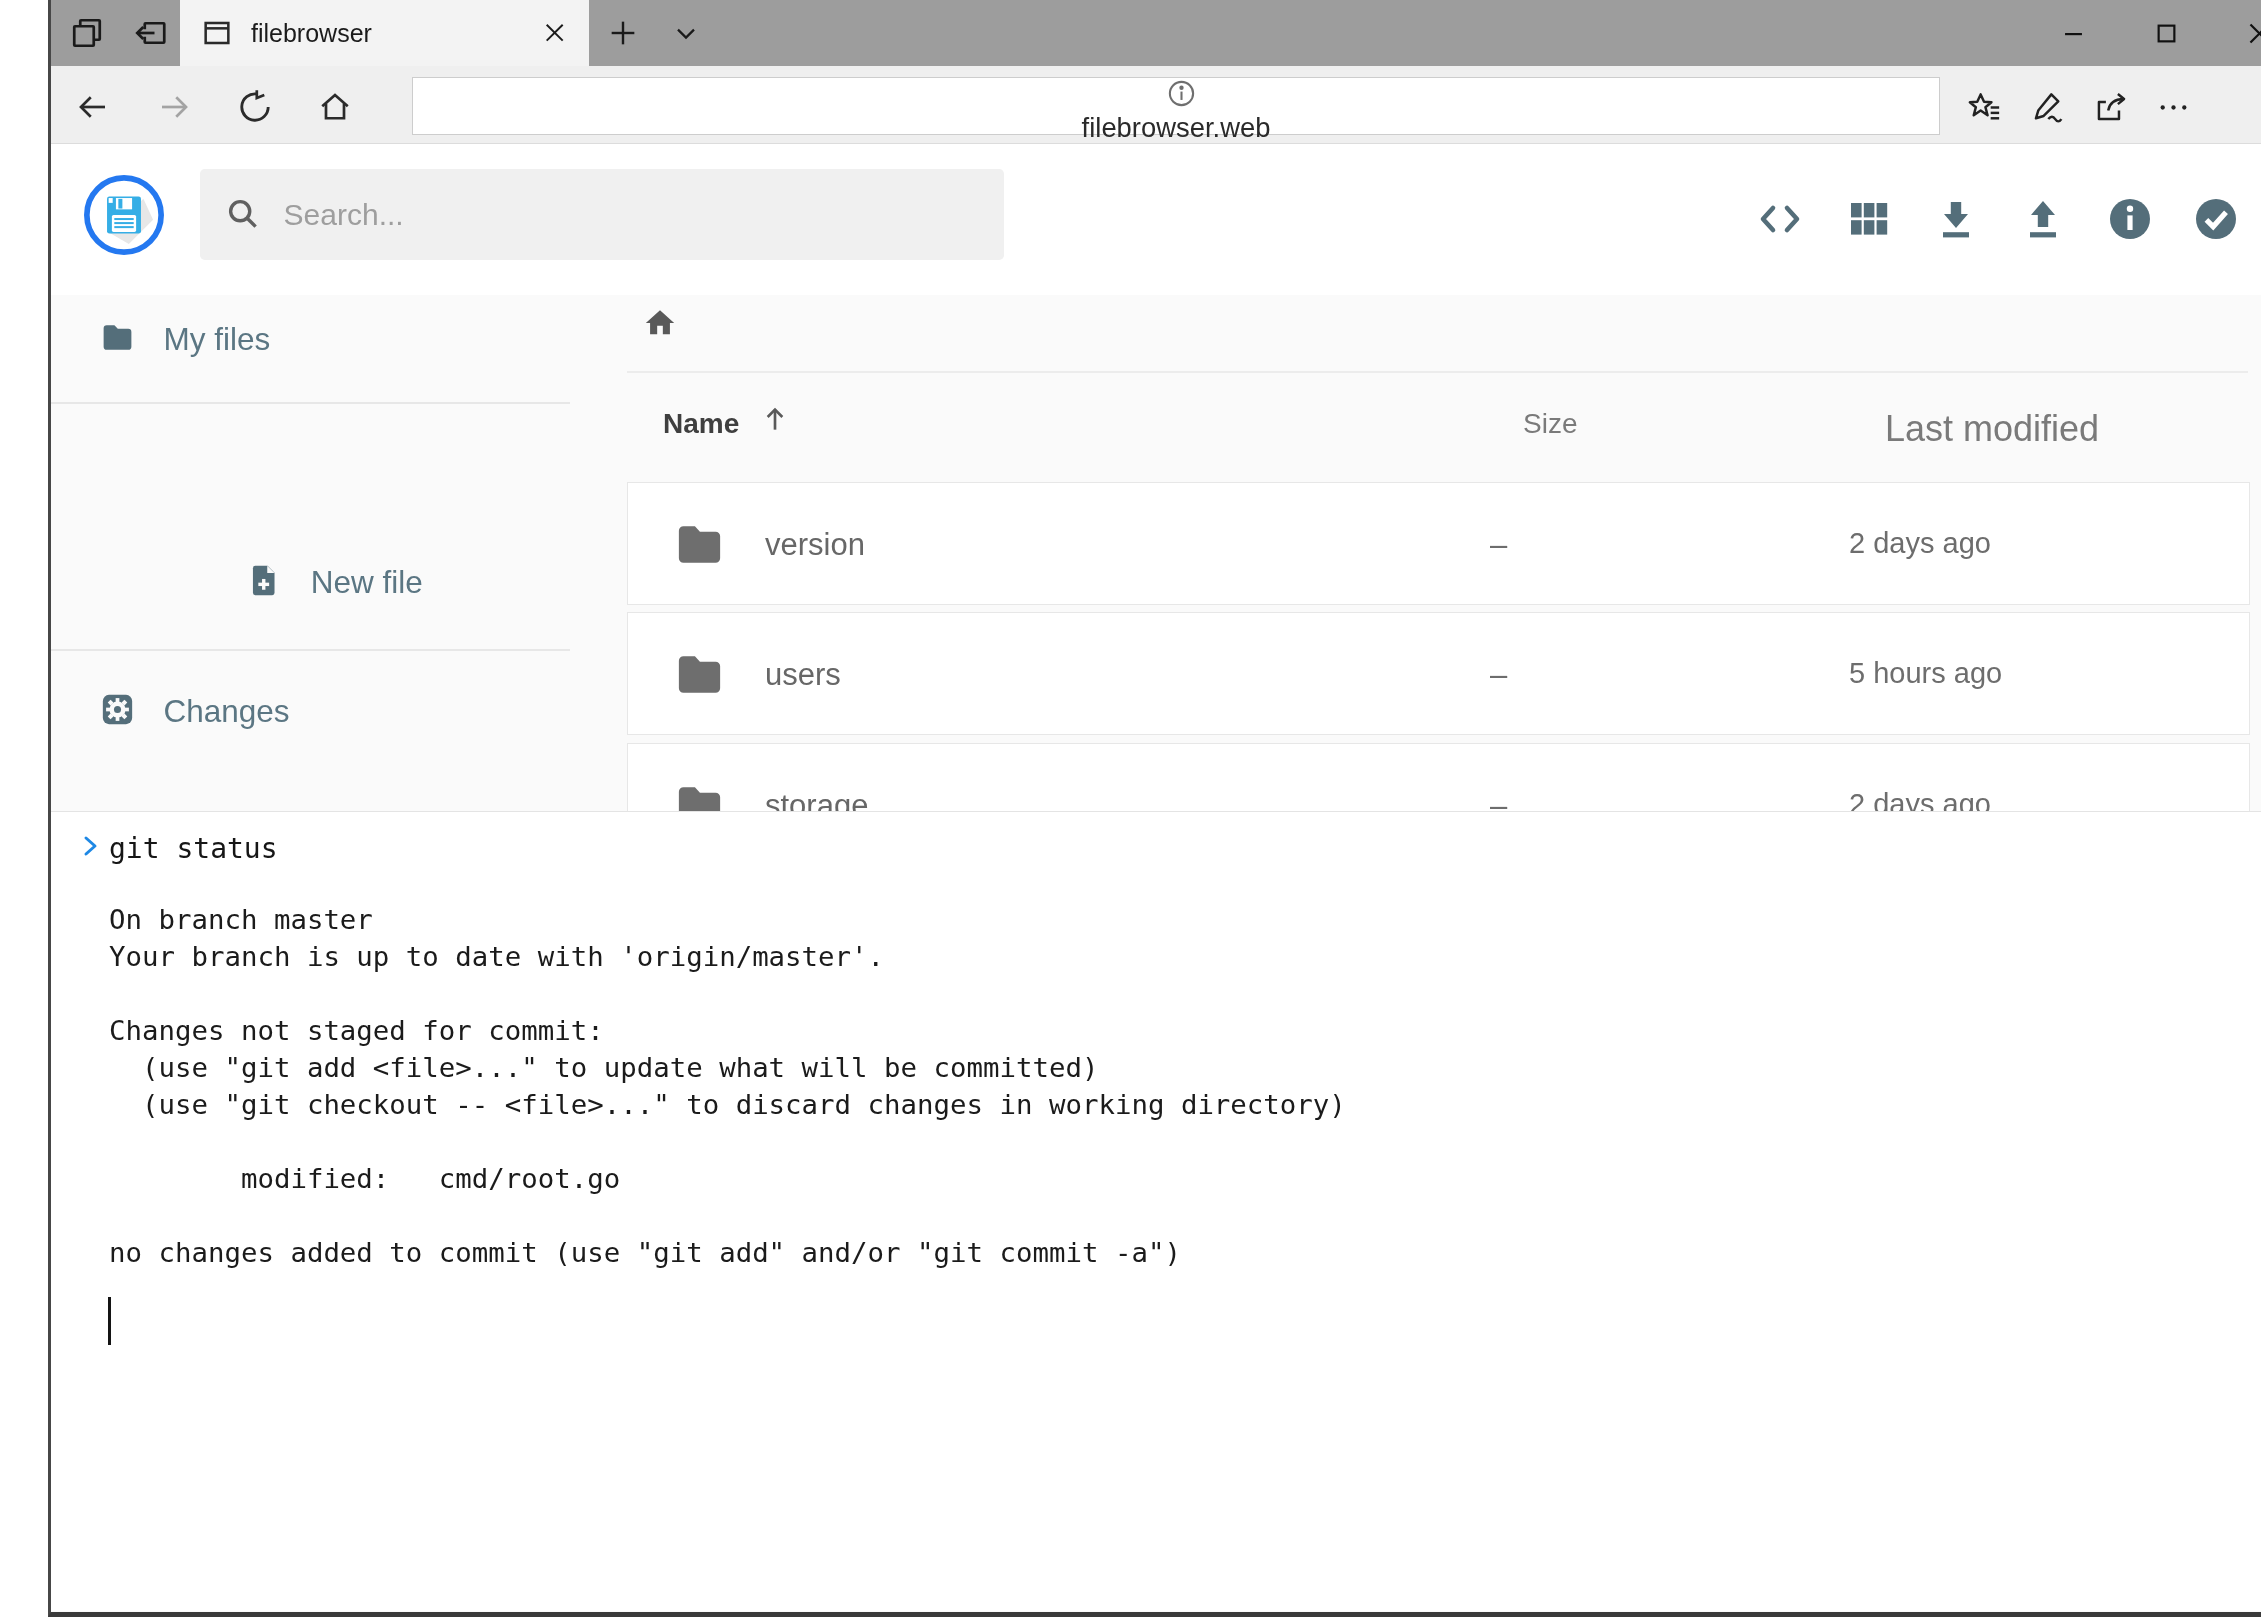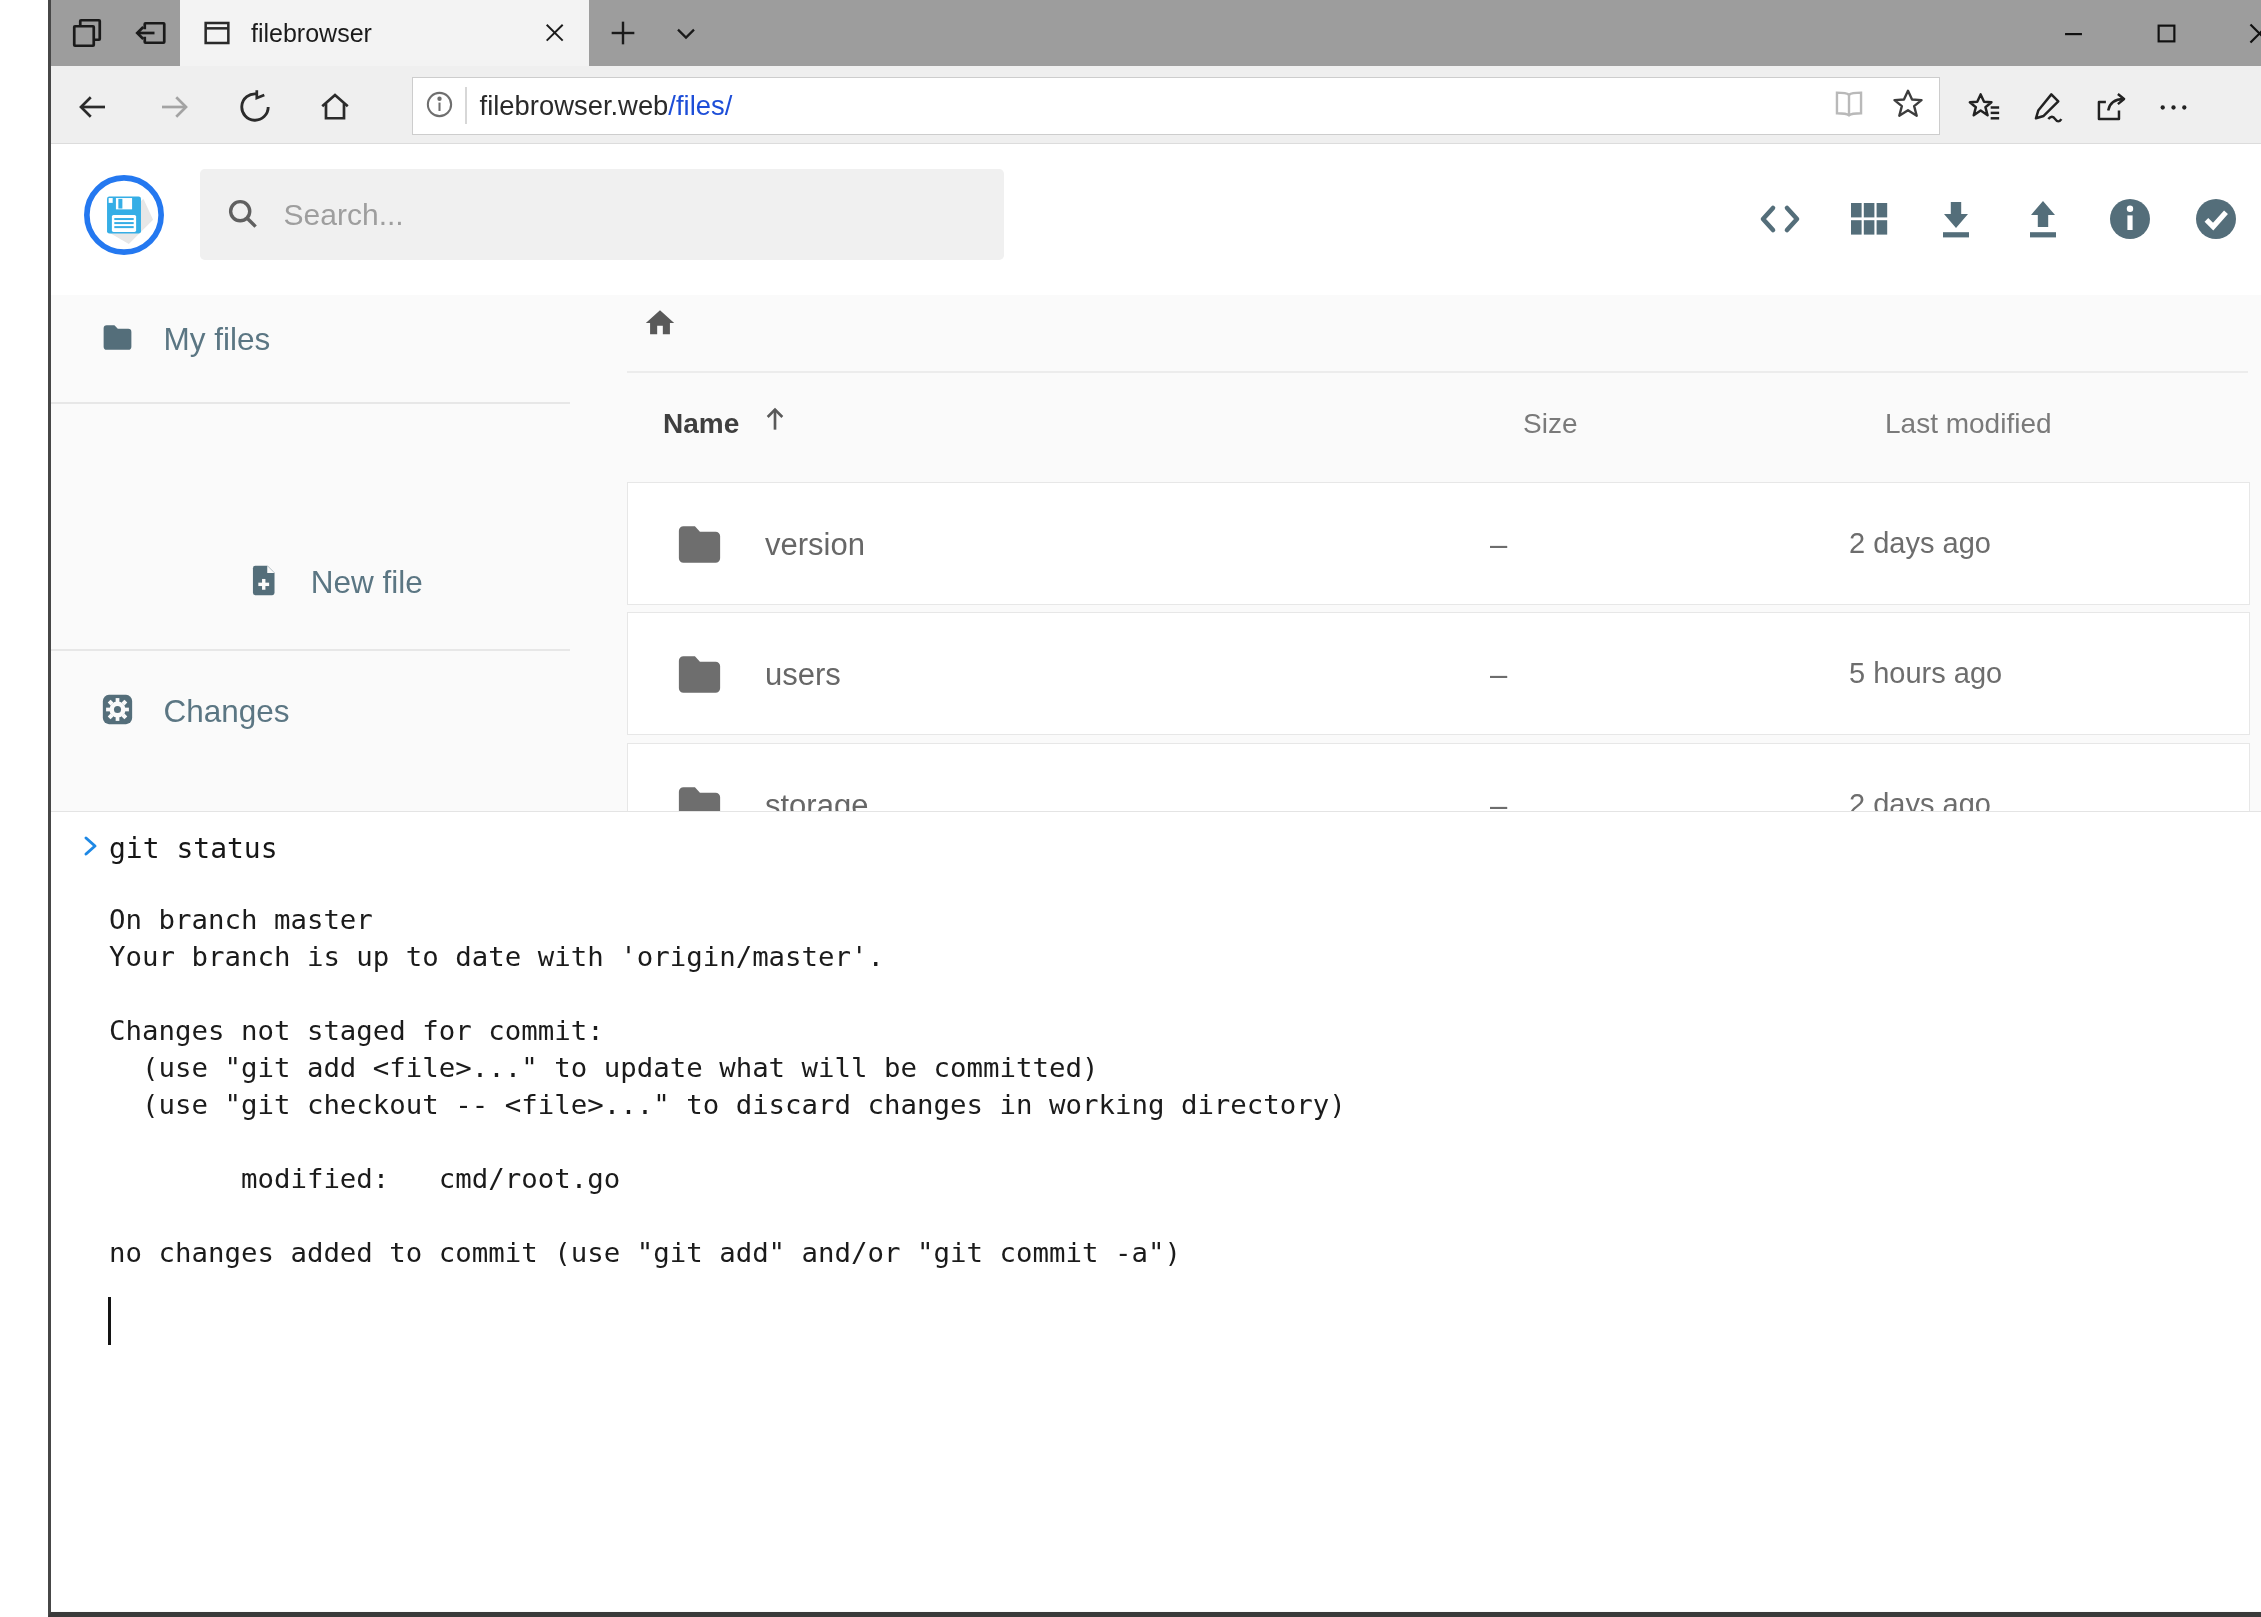--- a/index.html
+++ b/index.html
@@ -15,21 +15,21 @@
   .tab{ position:absolute; left:129px; top:0; width:409px; height:66px; background:#f3f3f3;
         display:flex; align-items:center; padding:0 21px; }
   .tab-title{ font-size:25px; color:#1b1b1b; margin-left:18px; flex:1; white-space:nowrap; overflow:hidden; }
   .win-controls{ position:absolute; right:0; top:0; height:66px; display:flex; }
   .win-btn{ width:93px; height:66px; display:flex; align-items:center; justify-content:center; }
 
   
   .navbar{ position:absolute; top:66px; left:0; right:0; height:78px; background:#efefef; border-bottom:0.8px solid #dcdcdc;}
   .nav-ic{ position:absolute; top:22.6px; width:36px; height:36px; }
   .urlbox{ position:absolute; left:361px; top:10.5px; width:1528px; height:58px; background:#fff;
-           border:1.6px solid #cdcdcd; display:flex; align-items:center; }
+           border:1.6px solid #cdcdcd; display:flex; align-items:center;flex-direction:column; }
   .url-sep{ width:1.6px; height:37px; background:#d7d7d7; margin:0 13px 0 9.7px; }
   .url-text{ font-size:27.4px; color:#2a2a2a; white-space:nowrap; }
   .url-path{ color:#1d4ed8;text-align:center; }
 
   
   .page{ position:absolute; top:145px; left:0; width:2226px; bottom:0; background:#fafafa; }
   .appheader{ position:absolute; top:0; left:0; right:0; height:150px; background:#fff; }
   .logo{ position:absolute; left:31px; top:28px; width:84px; height:84px; }
   .searchbox{ position:absolute; left:149px; top:24px; width:804px; height:91px; background:#f0f0f0;
               border-radius:4.8px; display:flex; align-items:center; padding:0 24px; }
@@ -46,21 +46,21 @@
   .side-div{ position:absolute; left:0; width:100%; height:1.6px; background:#e7e7e7; }
 
   
   .main{ position:absolute; top:150px; left:519px; right:0; bottom:0; background:#fafafa; }
   .crumb-home{ position:absolute; left:73px; top:10.5px; width:34px; height:34px; color:#595959; }
   .crumb-div{ position:absolute; left:57px; top:76px; width:1621px; height:1.6px; background:#ececec; }
   .cols{ position:absolute; left:57px; top:113px; width:1621px; height:36px; }
   .col-name{ position:absolute; left:36px; font-size:28px; font-weight:700; color:#3f3f3f; }
   .col-sort{ position:absolute; left:132px; top:-4.8px; width:32px; height:32px; color:#5a5a5a; }
   .col-size{ position:absolute; left:896px; font-size:28px; color:#7a7a7a; }
-  .col-mod{ position:absolute; left:1258px; font-size:28px; color:#7a7a7a;text-align:center; }
+  .col-mod{ position:absolute; left:1258px; font-size:36px; color:#7a7a7a;text-align:center; }
   .rows{ position:absolute; left:57px; top:187px; width:1623px; }
   .frow{ position:relative; height:123px; background:#fff; border:1.6px solid #e7e7e7; margin-bottom:7.3px; cursor:pointer; }
   .frow .fic{ position:absolute; left:44px; top:34px; width:55px; height:55px; color:#6e6e6e; }
   .frow .fname{ position:absolute; left:137px; top:44px; font-size:31px; color:#676767; }
   .frow .fsize{ position:absolute; left:862px; top:44px; font-size:31px; color:#6d6d6d; }
   .frow .fmod{ position:absolute; left:1221px; top:44px; font-size:29px; color:#6d6d6d; }
 
   
   .terminal{ position:absolute; left:0; top:811px; width:2226px; height:800px; background:#fff;
              border-top:1.6px solid #e4e4e4; z-index:6; font-family:"DejaVu Sans Mono", monospace; }

